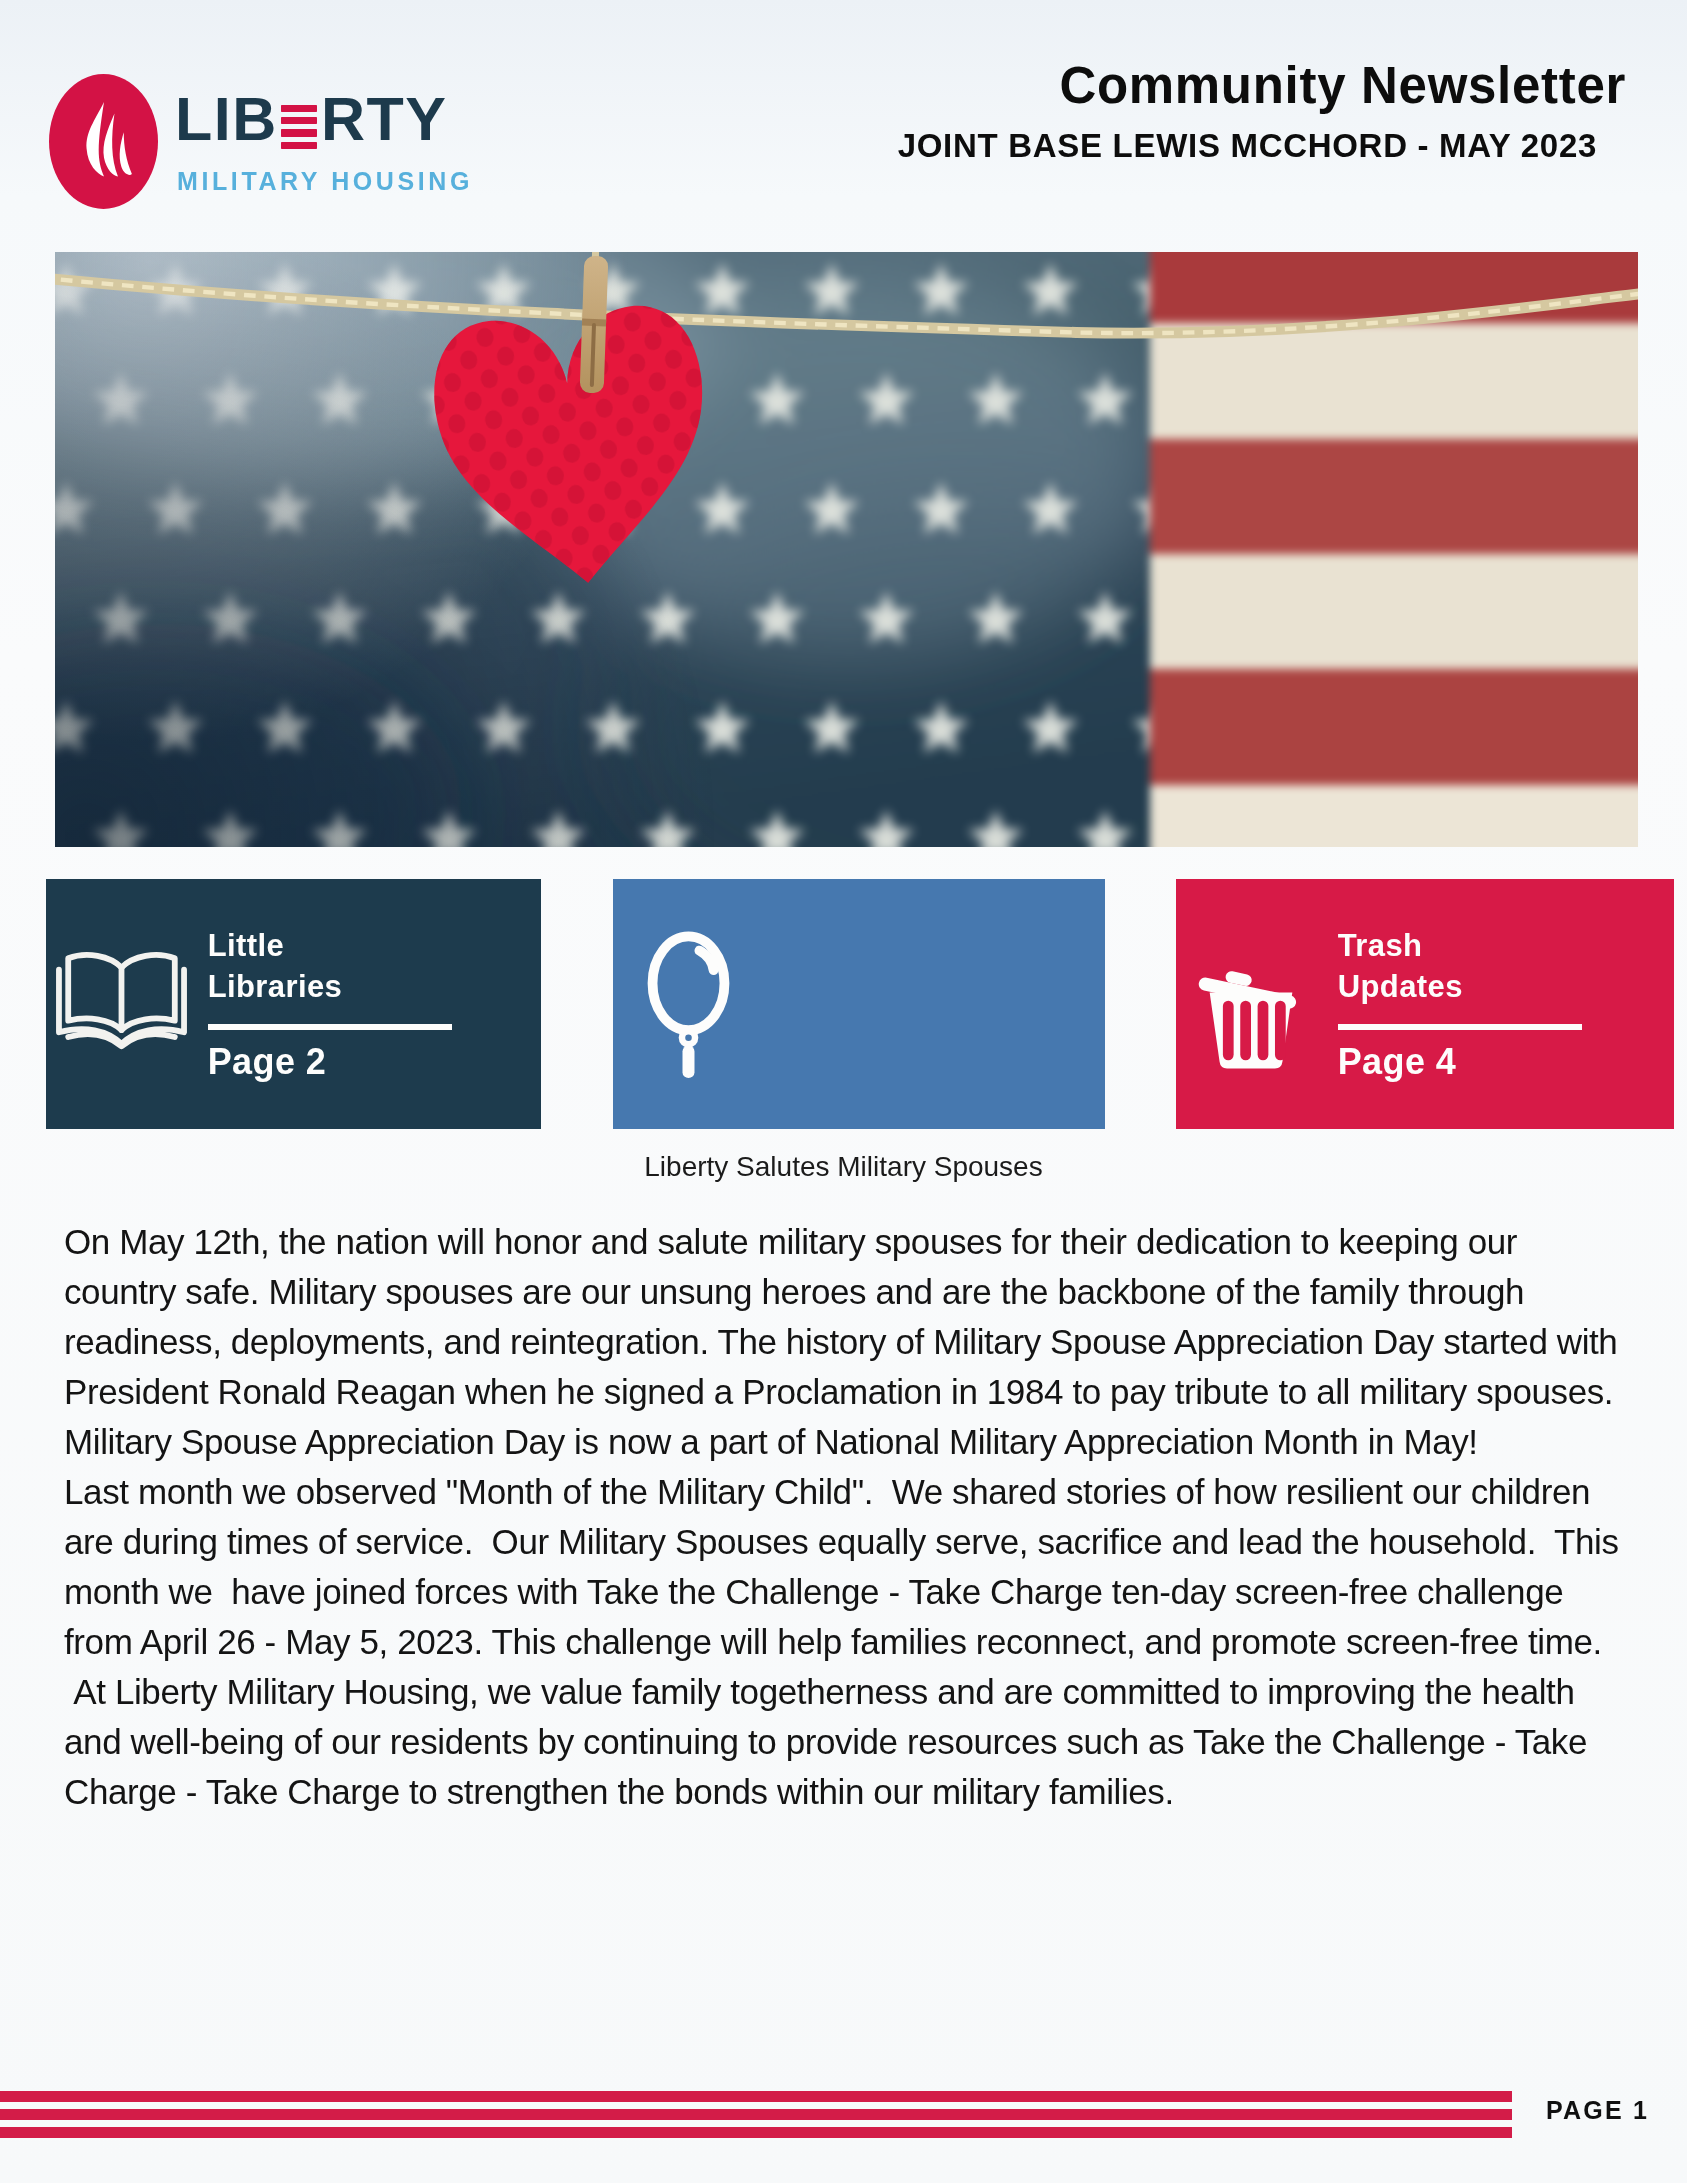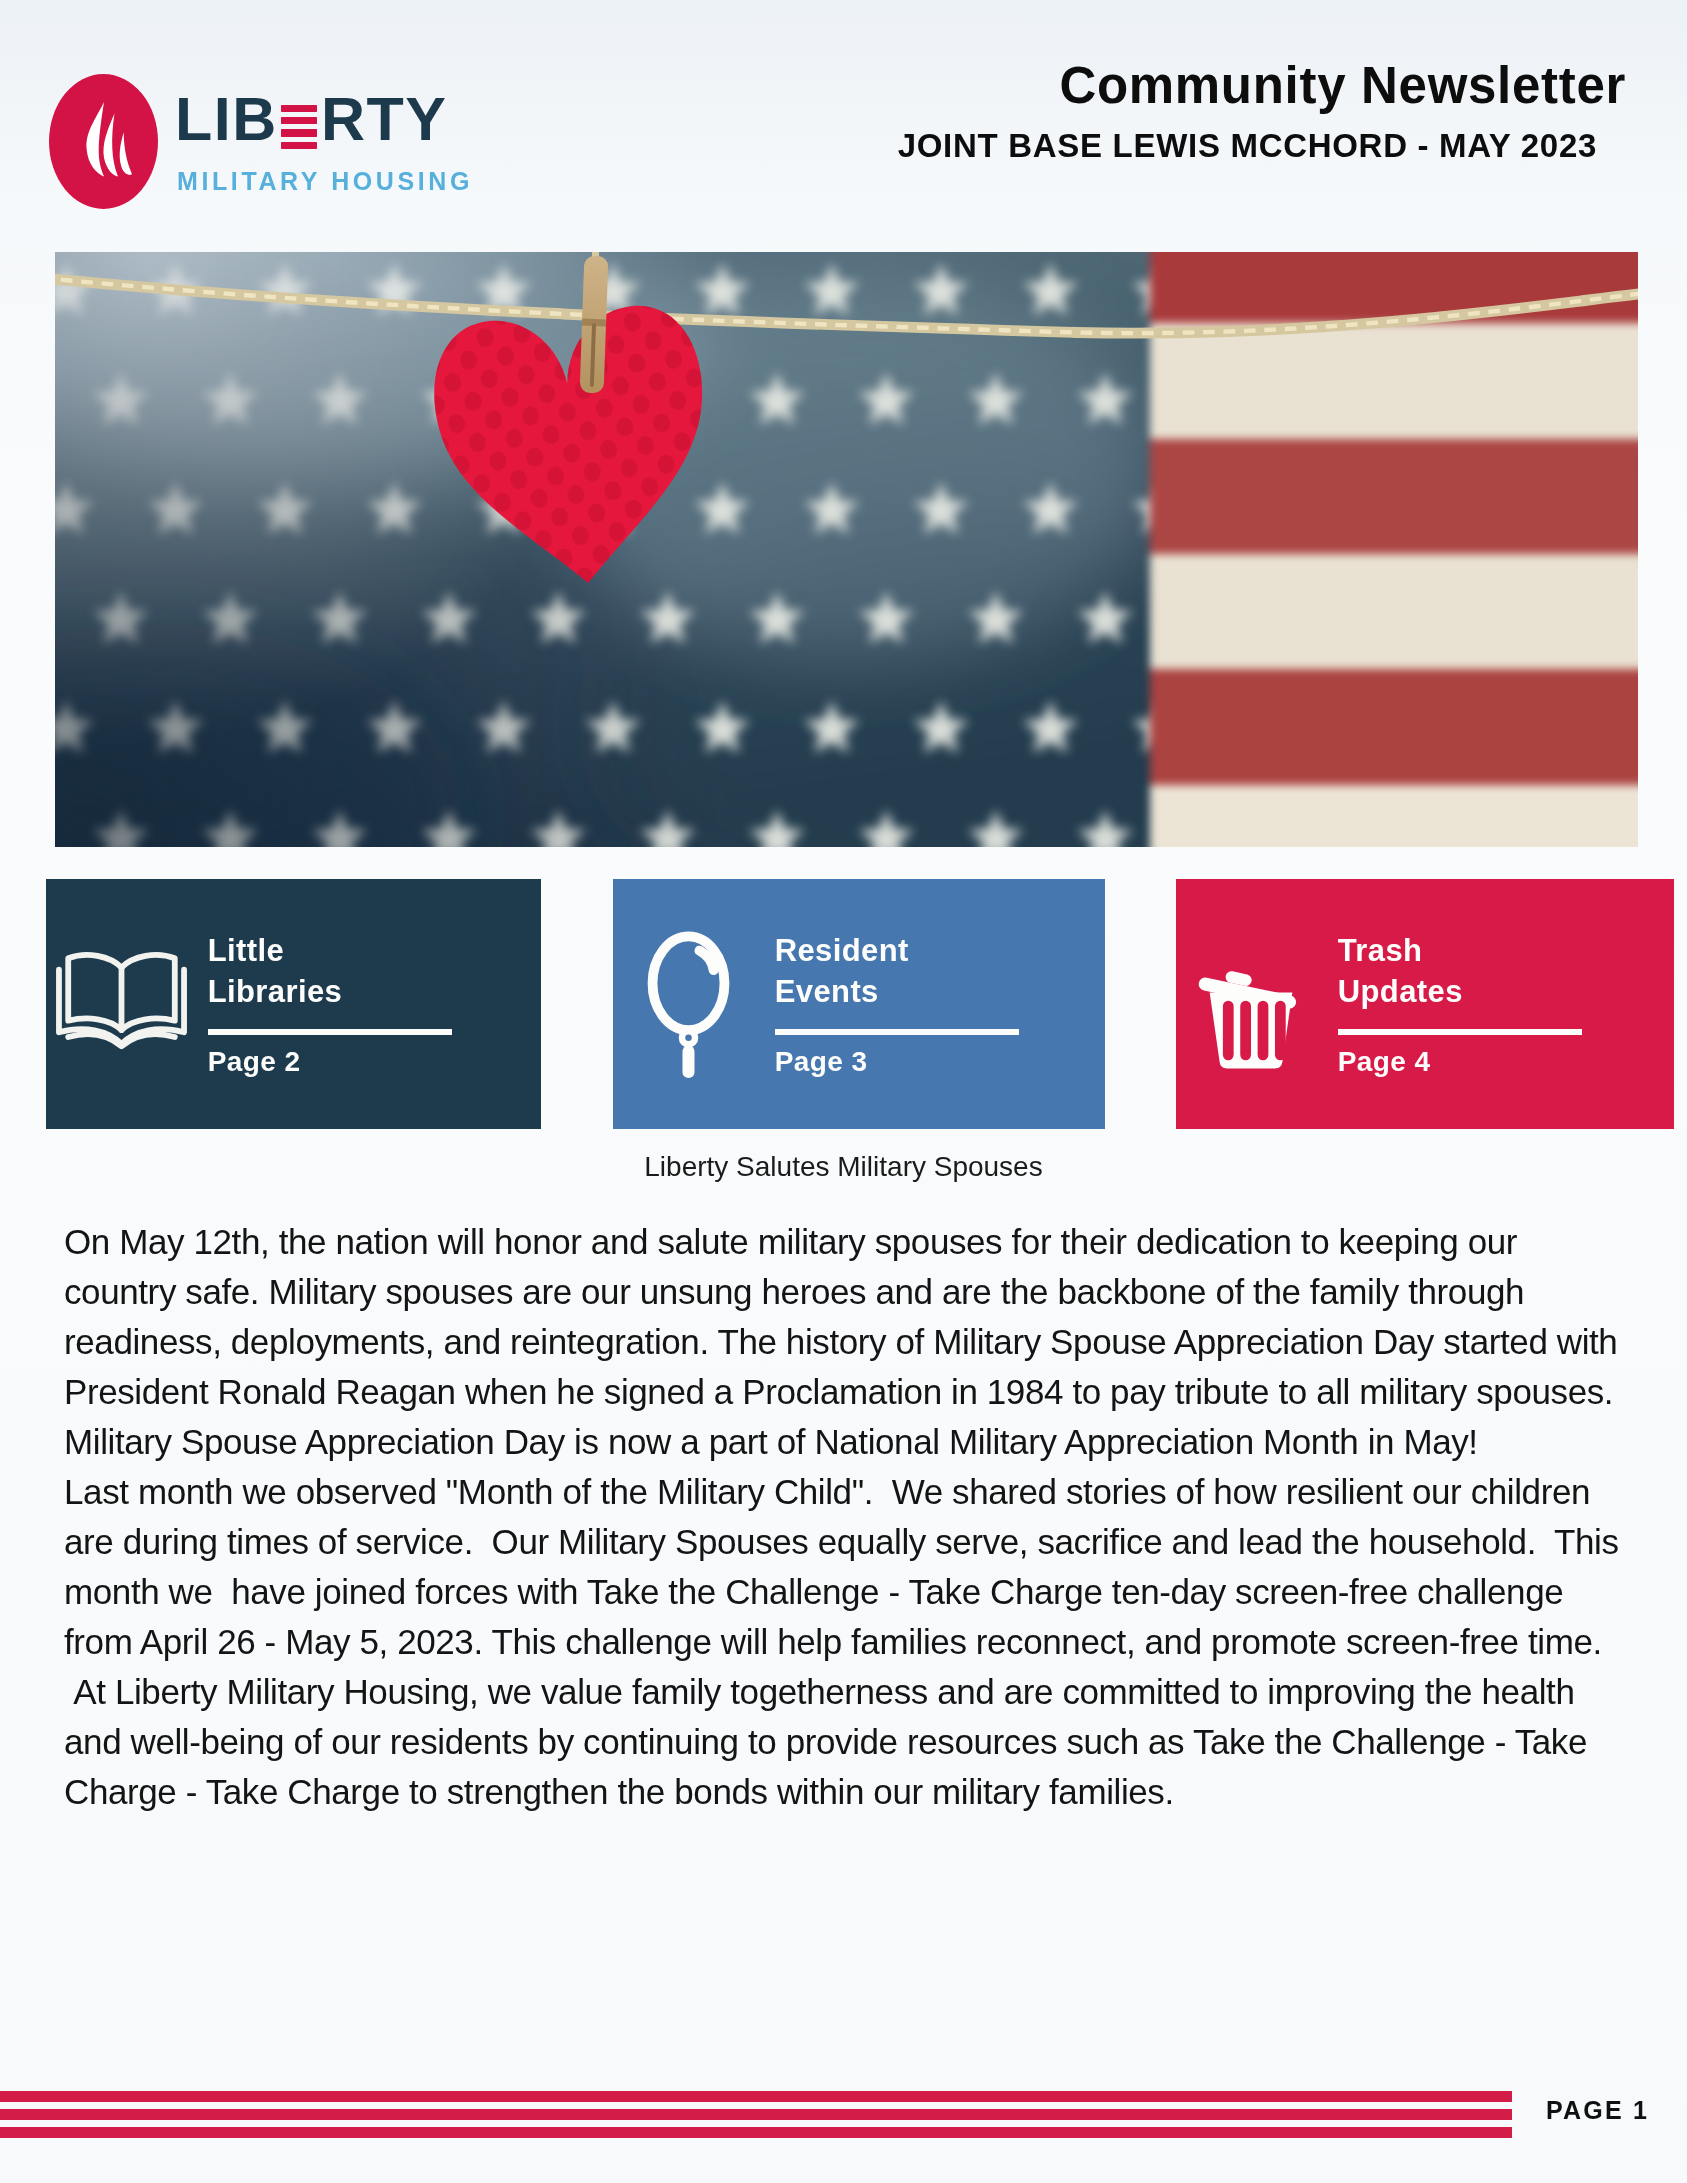--- a/index.html
+++ b/index.html
@@ -53,21 +53,21 @@
   
   .card { position:absolute; top:879px; height:250px; display:flex; align-items:center;
     box-sizing:border-box; }
   .card.c1 { left:46px;  width:495px; background:#1d3b4d; }
   .card.c2 { left:613px; width:492px; background:#4678af; }
   .card.c3 { left:1176px; width:498px; background:#d71a47; }
   .icon-box { width:150px; flex:0 0 auto; display:flex; justify-content:center; align-items:center; }
   .card-text { margin-left:11.7px; color:#fdfdfc; }
   .card-label { font-size:31px; font-weight:bold; line-height:1.34; letter-spacing:0.4px; }
   .card-rule { width:244px; height:5.8px; background:#fdfdfc; margin:16px 0 11.7px 0; }
-  .card-page { font-size:28px; font-weight:bold; letter-spacing:0.4px; }
+  .card-page { font-size:36px; font-weight:bold; letter-spacing:0.4px; }
 
   
   .article-heading { position:absolute; left:0; top:1151px; width:1687px; text-align:center;
     font-size:28px; color:#1b1b1b; letter-spacing:0px; }
   .body-copy { position:absolute; left:64px; top:1217px; width:1562px; }
   .body-copy p { margin:0; font-size:35px; line-height:50px; letter-spacing:-0.4px;
     color:#141414; white-space:pre-wrap; }
 
   
   .footer-stripes { position:absolute; left:0; top:2091px; width:1512px; height:49px; }
@@ -202,28 +202,20 @@
   <div class="card c2">
     <div class="icon-box">
       <svg width="109" height="164" viewBox="0 0 100 150">
         <ellipse cx="50" cy="56" rx="33" ry="43" fill="none" stroke="#fdfdfc" stroke-width="9"></ellipse>
         <path d="M60 26 C67 30 72 36 73 44" fill="none" stroke="#fdfdfc" stroke-width="9" stroke-linecap="round"></path>
         <circle cx="50" cy="106" r="9" fill="#fdfdfc"></circle>
         <circle cx="50" cy="106" r="3" fill="#4678af"></circle>
         <rect x="44.5" y="113" width="11" height="30" rx="5.5" fill="#fdfdfc"></rect>
       </svg>
     </div>
-    <div class="card-text">
-      <div class="card-label">
-        <div>Resident</div>
-        <div>Events</div>
-      </div>
-      <div class="card-rule"></div>
-      <div class="card-page">Page 3</div>
-    </div>
   </div>
 
   <div class="card c3">
     <div class="icon-box">
       <svg width="124" height="150" viewBox="0 0 150 160">
         <g transform="rotate(12 20 55)">
           <rect x="12" y="48" width="120" height="16" rx="8" fill="#fdfdfc"></rect>
           <rect x="42" y="34" width="32" height="14" rx="7" fill="#fdfdfc"></rect>
         </g>
         <path d="M25 66 L125 66 L113 150 Q112 158 104 158 L46 158 Q38 158 37 150 Z" fill="#fdfdfc"></path>

